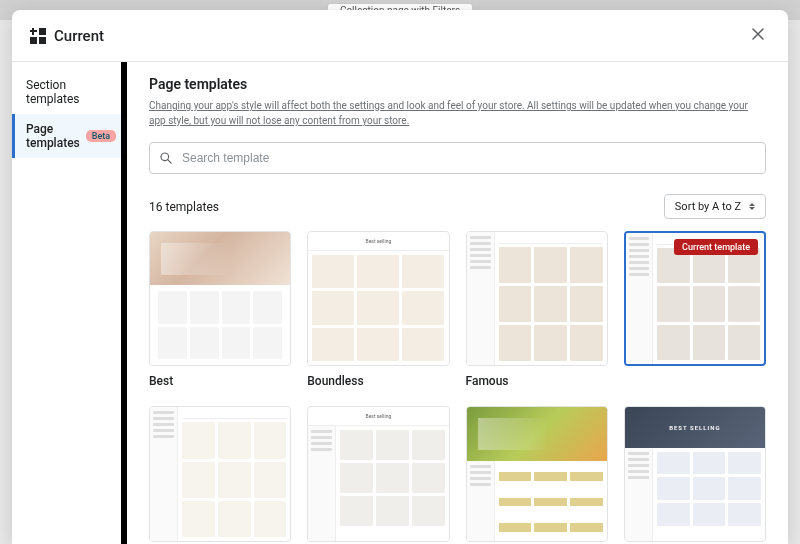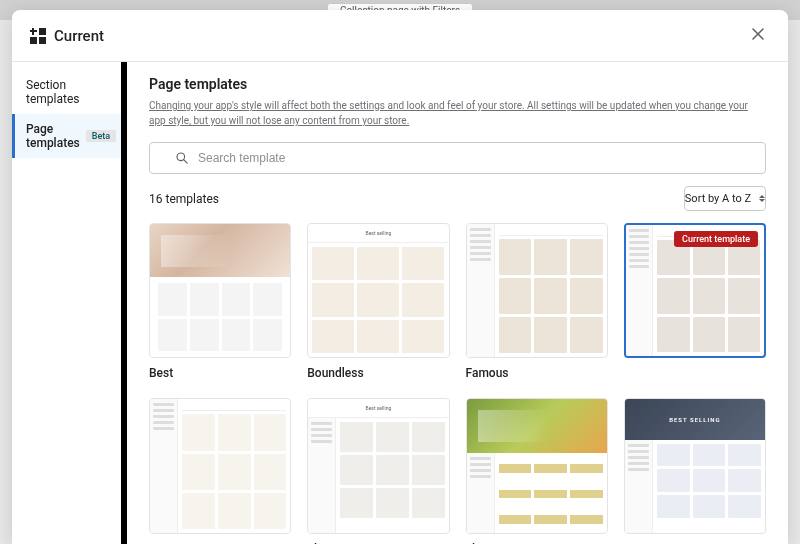--- a/index.html
+++ b/index.html
@@ -111,25 +111,25 @@
   align-items: center;
   gap: 6px;
 }
 .sidebar-item.active {
   background: #f1f8fd;
   border-left: 3px solid #2c6ecb;
   padding-left: 11px;
   font-weight: 500;
 }
 .beta-badge {
-  background: #e5e5e5;
+  background: #fca5a5;
   color: #0e5a6b;
   font-size: 9px;
   padding: 1px 6px;
-  border-radius: 0;
+  border-radius: 5px;
   font-weight: 500;
 }
 .main {
   flex: 1;
   padding: 14px 22px;
   overflow-y: auto;
 }
 .main-title {
   font-size: 14px;
   font-weight: 600;
@@ -141,23 +141,23 @@
   color: #6d7175;
   line-height: 1.5;
   margin-bottom: 14px;
   text-decoration: underline;
 }
 .search-wrap {
   display: flex;
   align-items: center;
   border: 1px solid #c9cccf;
   border-radius: 4px;
-  padding: 7px 24px;
+  padding: 7px 8px;
   gap: 8px;
-  margin-bottom: 12px;
+  margin-bottom: 20px;
 }
 .search-wrap svg { width: 16px; height: 16px; fill: #5c5f62; }
 .search-input {
   border: none;
   outline: none;
   font-size: 12px;
   flex: 1;
   color: #202223;
 }
 .search-input::placeholder { color: #8c9196; }
@@ -168,21 +168,21 @@
   margin-bottom: 12px;
 }
 .count {
   font-size: 12px;
   color: #202223;
 }
 .sort-btn {
   border: 1px solid #c9cccf;
   background: #fff;
   border-radius: 4px;
-  padding: 5px 0;
+  padding: 5px 10px;
   font-size: 11px;
   color: #202223;
   display: flex;
   align-items: center;
   gap: 8px;
   cursor: pointer;
 }
 .sort-caret {
   display: flex;
   flex-direction: column;

